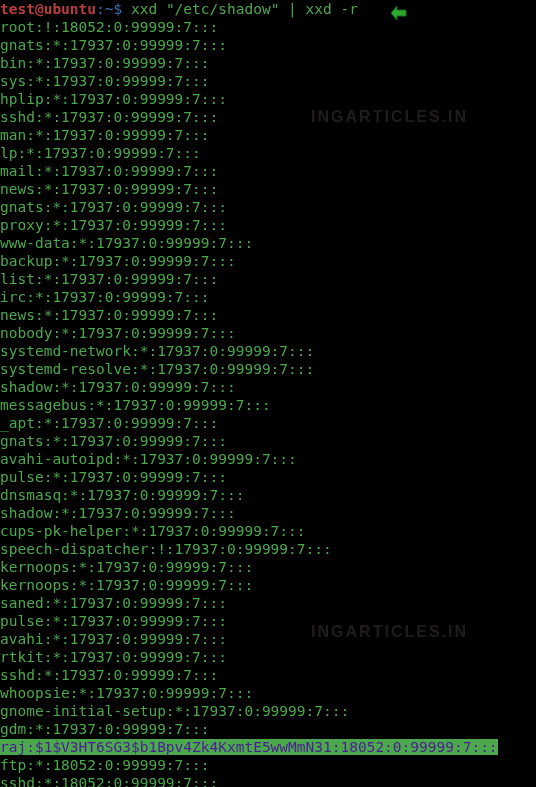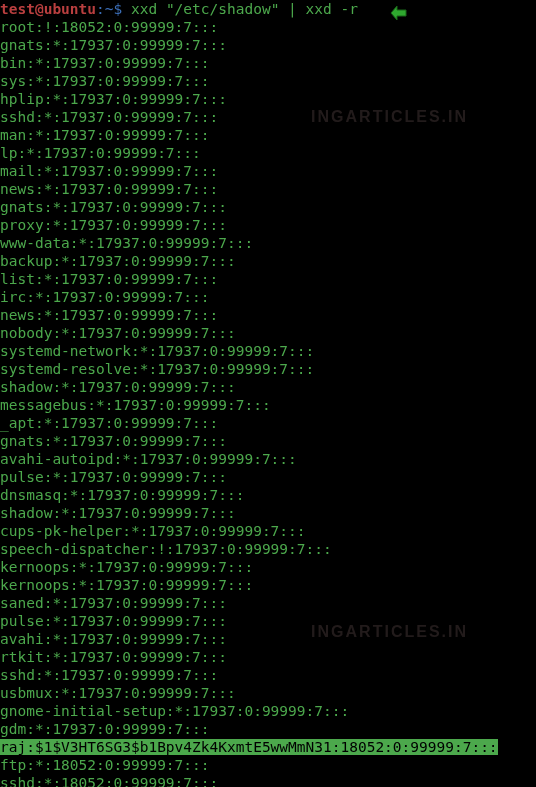--- a/index.html
+++ b/index.html
@@ -14,21 +14,21 @@
     overflow: hidden;
     position: relative;
   }
   .terminal {
     white-space: pre;
     color: #4ca84c;
   }
   .user { color: #b93f3f; font-weight: bold; }
   .path { color: #3b6db5; }
   .out  { color: #4ca84c; }
-  .hl   { background: #4ca84c; color: #000000; }
+  .hl   { background: #4ca84c; color: #4c1d95; }
   .wm {
     position: absolute;
     right: 68px;
     color: #3a2e2e;
     font-weight: bold;
     font-size: 16px;
     letter-spacing: 2px;
     opacity: 0.6;
     pointer-events: none;
     font-family: Arial, sans-serif;
@@ -77,21 +77,21 @@
 <span class="out">shadow:*:17937:0:99999:7:::</span>
 <span class="out">cups-pk-helper:*:17937:0:99999:7:::</span>
 <span class="out">speech-dispatcher:!:17937:0:99999:7:::</span>
 <span class="out">kernoops:*:17937:0:99999:7:::</span>
 <span class="out">kernoops:*:17937:0:99999:7:::</span>
 <span class="out">saned:*:17937:0:99999:7:::</span>
 <span class="out">pulse:*:17937:0:99999:7:::</span>
 <span class="out">avahi:*:17937:0:99999:7:::</span>
 <span class="out">rtkit:*:17937:0:99999:7:::</span>
 <span class="out">sshd:*:17937:0:99999:7:::</span>
-<span class="out">usbmux:*:17937:0:99999:7:::</span>
+<span class="out">whoopsie:*:17937:0:99999:7:::</span>
 <span class="out">gnome-initial-setup:*:17937:0:99999:7:::</span>
 <span class="out">gdm:*:17937:0:99999:7:::</span>
 <span class="hl">raj:$1$V3HT6SG3$b1Bpv4Zk4KxmtE5wwMmN31:18052:0:99999:7:::</span>
 <span class="out">ftp:*:18052:0:99999:7:::</span>
 <span class="out">sshd:*:18052:0:99999:7:::</span></div>
 
 <div class="wm wm1">INGARTICLES.IN</div>
 <div class="wm wm2">INGARTICLES.IN</div>
 
 <span class="back-icon">

